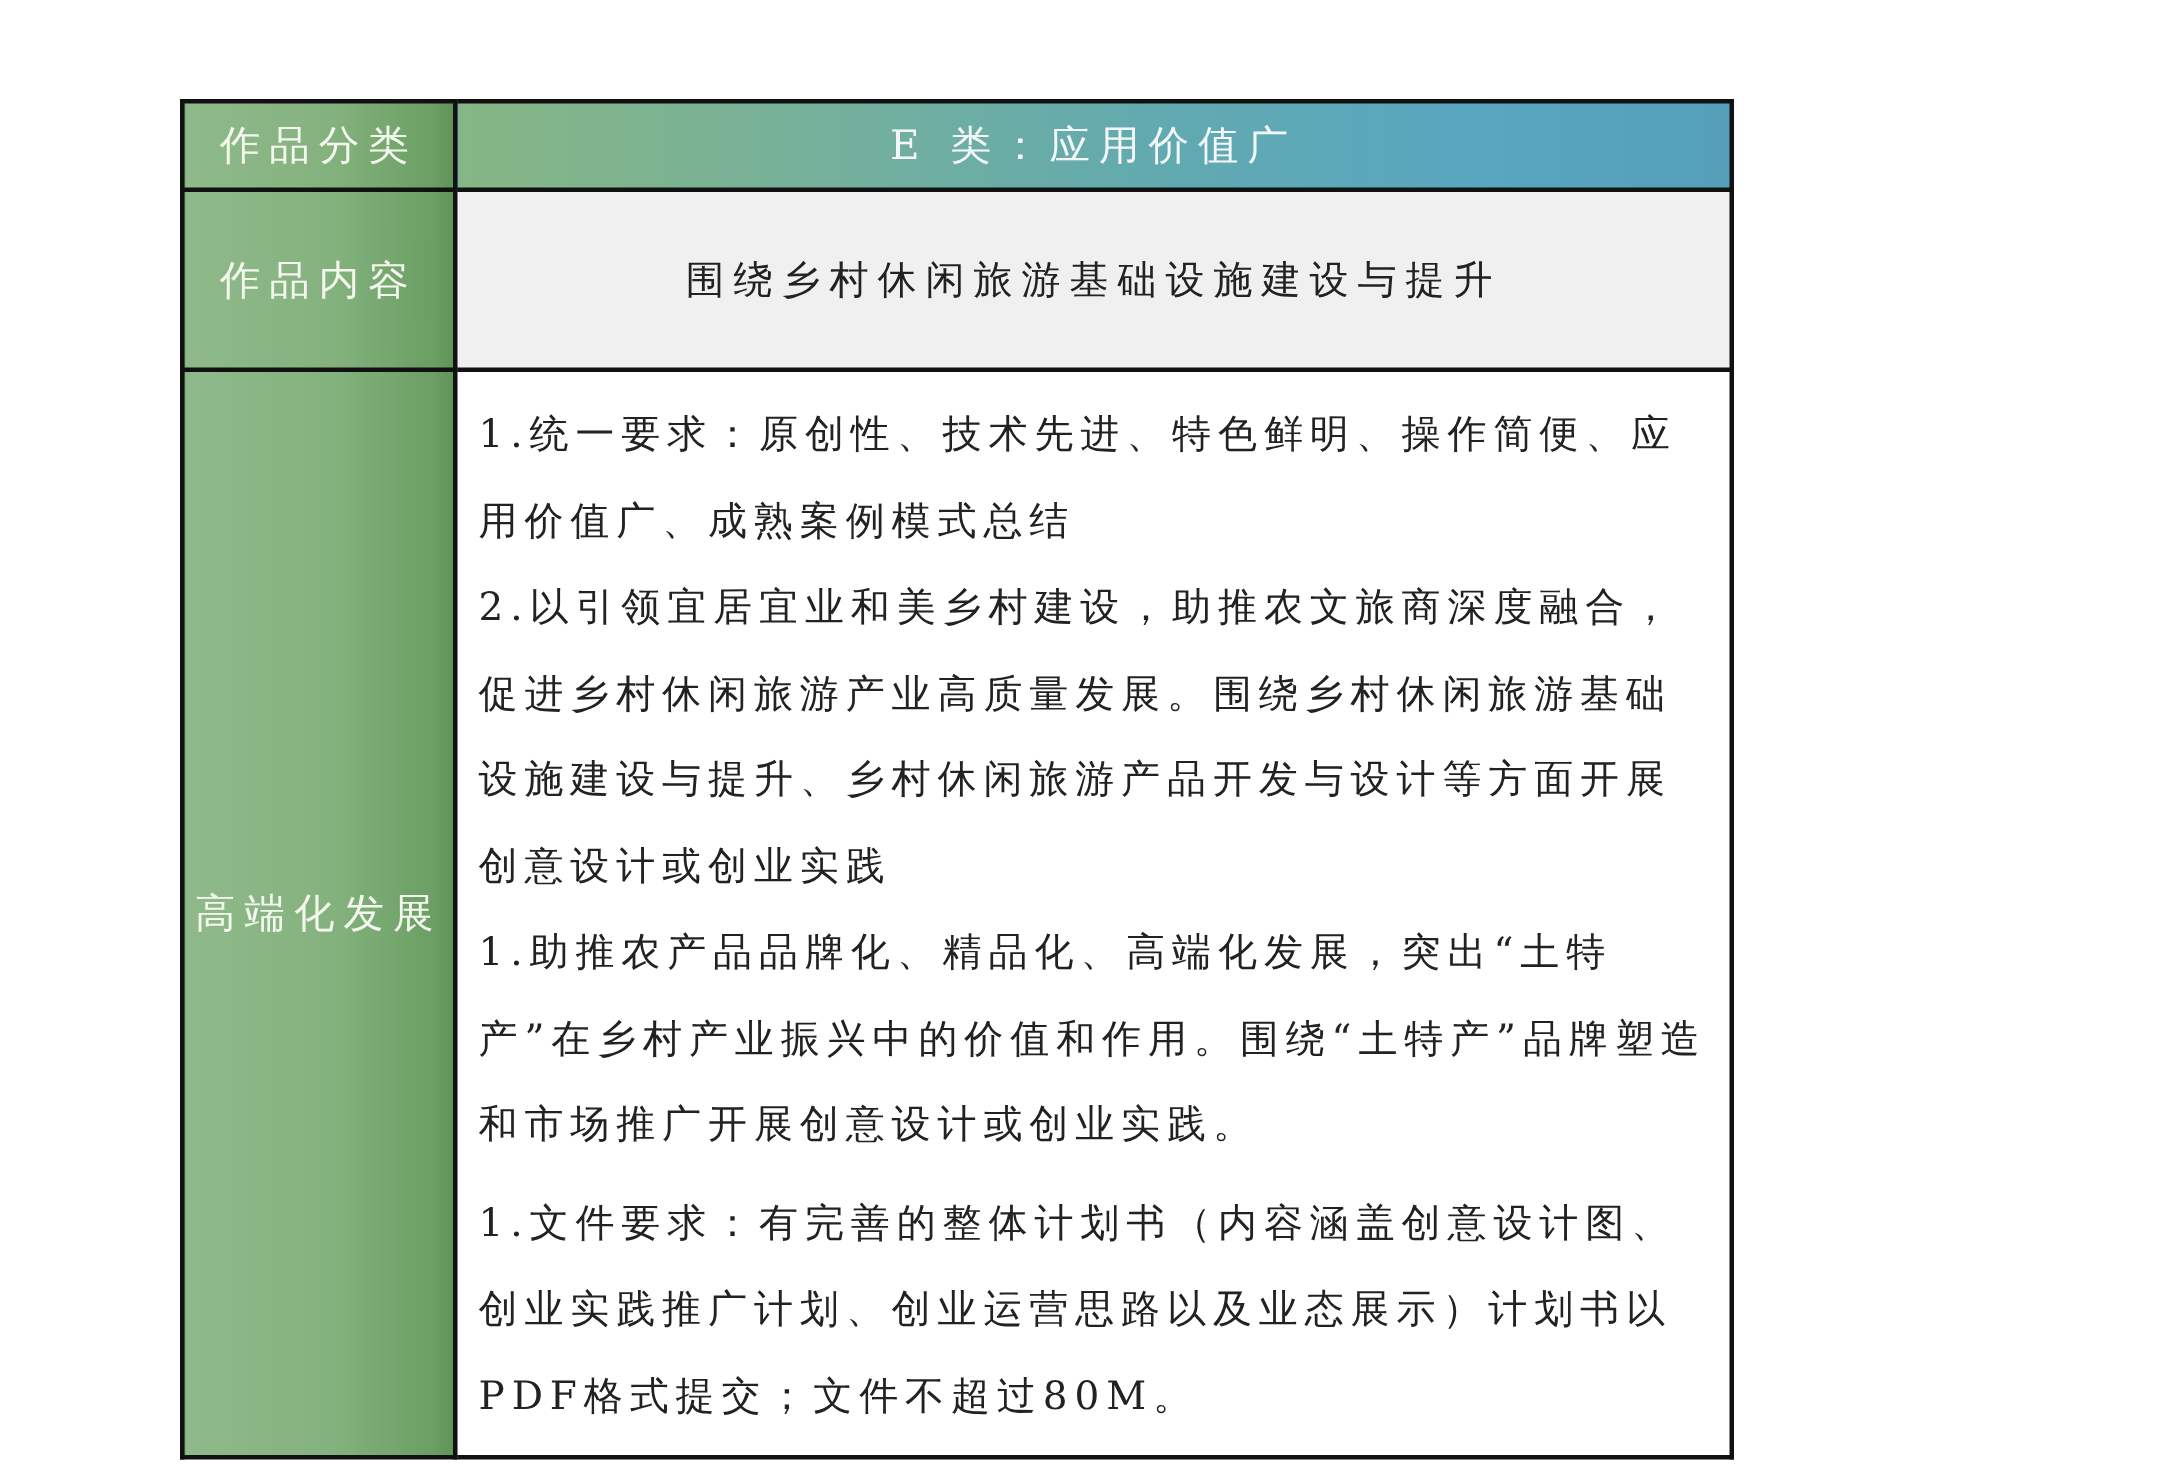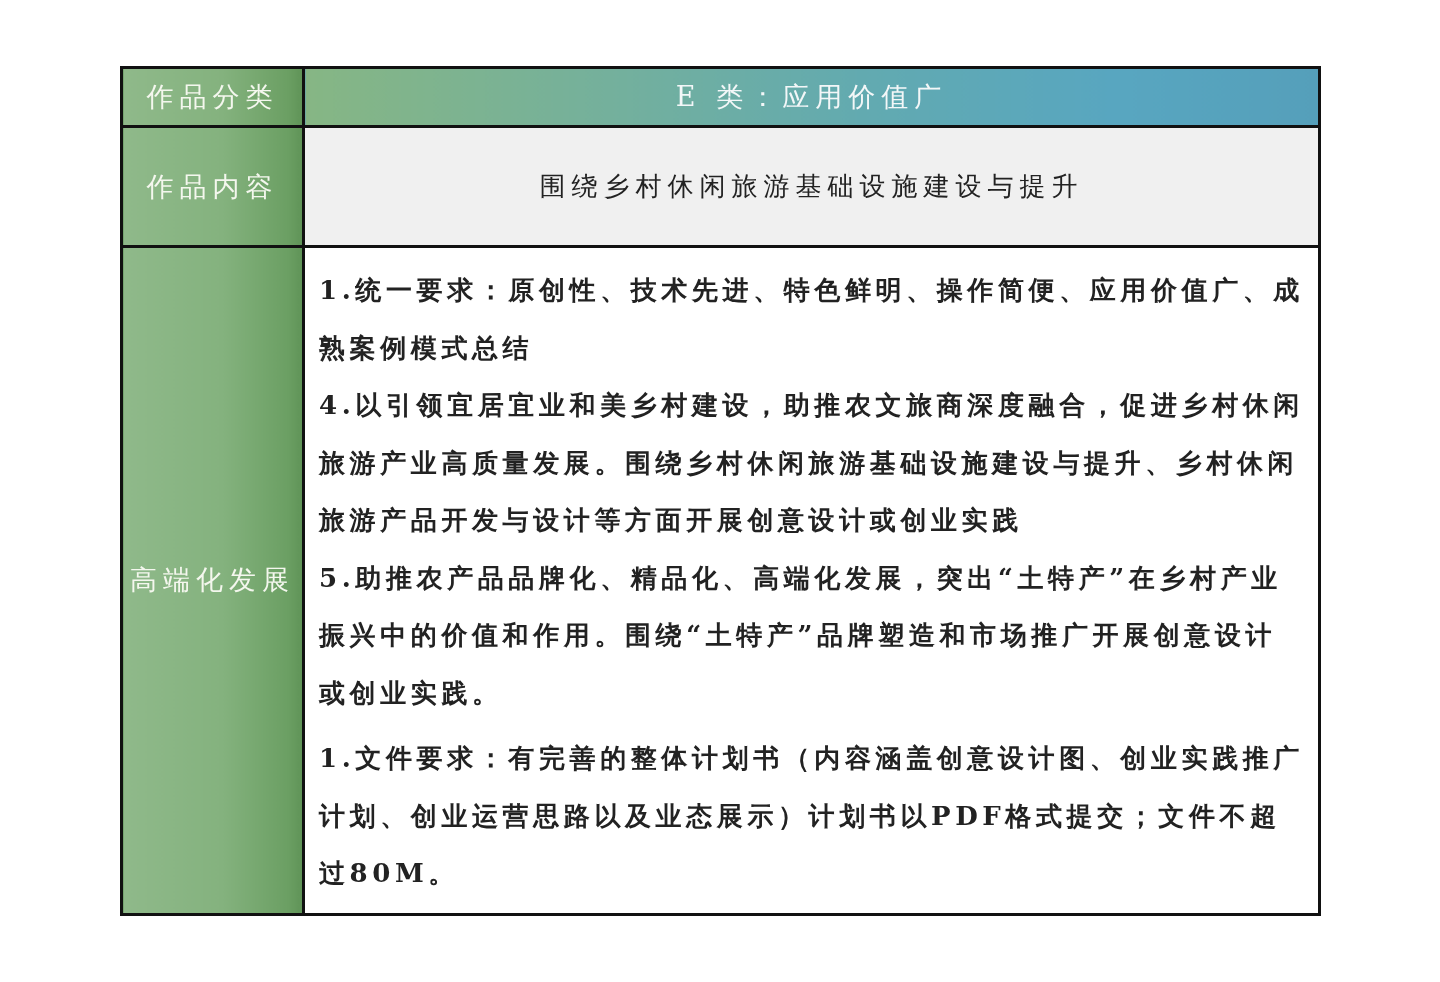--- a/index.html
+++ b/index.html
@@ -10,21 +10,21 @@
     body {
       width: 1440px;
       height: 982px;
       position: relative;
       font-family: "DejaVu Serif", "Liberation Serif", serif;
     }
     .doc-table {
       position: absolute;
       left: 120px;
       top: 66px;
-      width: 1201px;
+      width: 1036px;
       border-collapse: collapse;
       border: 3px solid #8b5cf6;
       table-layout: fixed;
     }
     .doc-table td {
       border: 3px solid #111;
       padding: 0;
       vertical-align: middle;
     }
     .col-label { width: 182px; }
@@ -54,21 +54,20 @@
       letter-spacing: 6px;
     }
     .req-value {
       background: #ffffff;
       color: #222;
       font-size: 26px;
       line-height: 57.5px;
       letter-spacing: 4.6px;
       padding: 14px 14px 10px 14px !important;
       vertical-align: top !important;
-      font-weight: bold;
     }
     .req-item { margin: 0; }
     .req-item.gap { margin-top: 8px; }
   </style>
 </head>
 <body>
 
 <table class="doc-table">
   <colgroup>
     <col class="col-label">
@@ -80,19 +79,19 @@
     <td class="category-value">E 类：应用价值广</td>
   </tr>
   <tr class="row-content">
     <td class="label-cell">作品内容</td>
     <td class="content-value">围绕乡村休闲旅游基础设施建设与提升</td>
   </tr>
   <tr class="row-requirements">
     <td class="label-cell">高端化发展</td>
     <td class="req-value">
       <p class="req-item">1.统一要求：原创性、技术先进、特色鲜明、操作简便、应用价值广、成熟案例模式总结</p>
-      <p class="req-item">4.以引领宜居宜业和美乡村建设，助推农文旅商深度融合，促进乡村休闲旅游产业高质量发展。围绕乡村休闲旅游基础设施建设与提升、乡村休闲旅游产品开发与设计等方面开展创意设计或创业实践</p>
-      <p class="req-item">5.助推农产品品牌化、精品化、高端化发展，突出“土特产”在乡村产业振兴中的价值和作用。围绕“土特产”品牌塑造和市场推广开展创意设计或创业实践。</p>
+      <p class="req-item">2.以引领宜居宜业和美乡村建设，助推农文旅商深度融合，促进乡村休闲旅游产业高质量发展。围绕乡村休闲旅游基础设施建设与提升、乡村休闲旅游产品开发与设计等方面开展创意设计或创业实践</p>
+      <p class="req-item">1.助推农产品品牌化、精品化、高端化发展，突出“土特产”在乡村产业振兴中的价值和作用。围绕“土特产”品牌塑造和市场推广开展创意设计或创业实践。</p>
       <p class="req-item gap">1.文件要求：有完善的整体计划书（内容涵盖创意设计图、创业实践推广计划、创业运营思路以及业态展示）计划书以PDF格式提交；文件不超过80M。</p>
     </td>
   </tr>
 </tbody>
   </table>
 
 </body></html>

